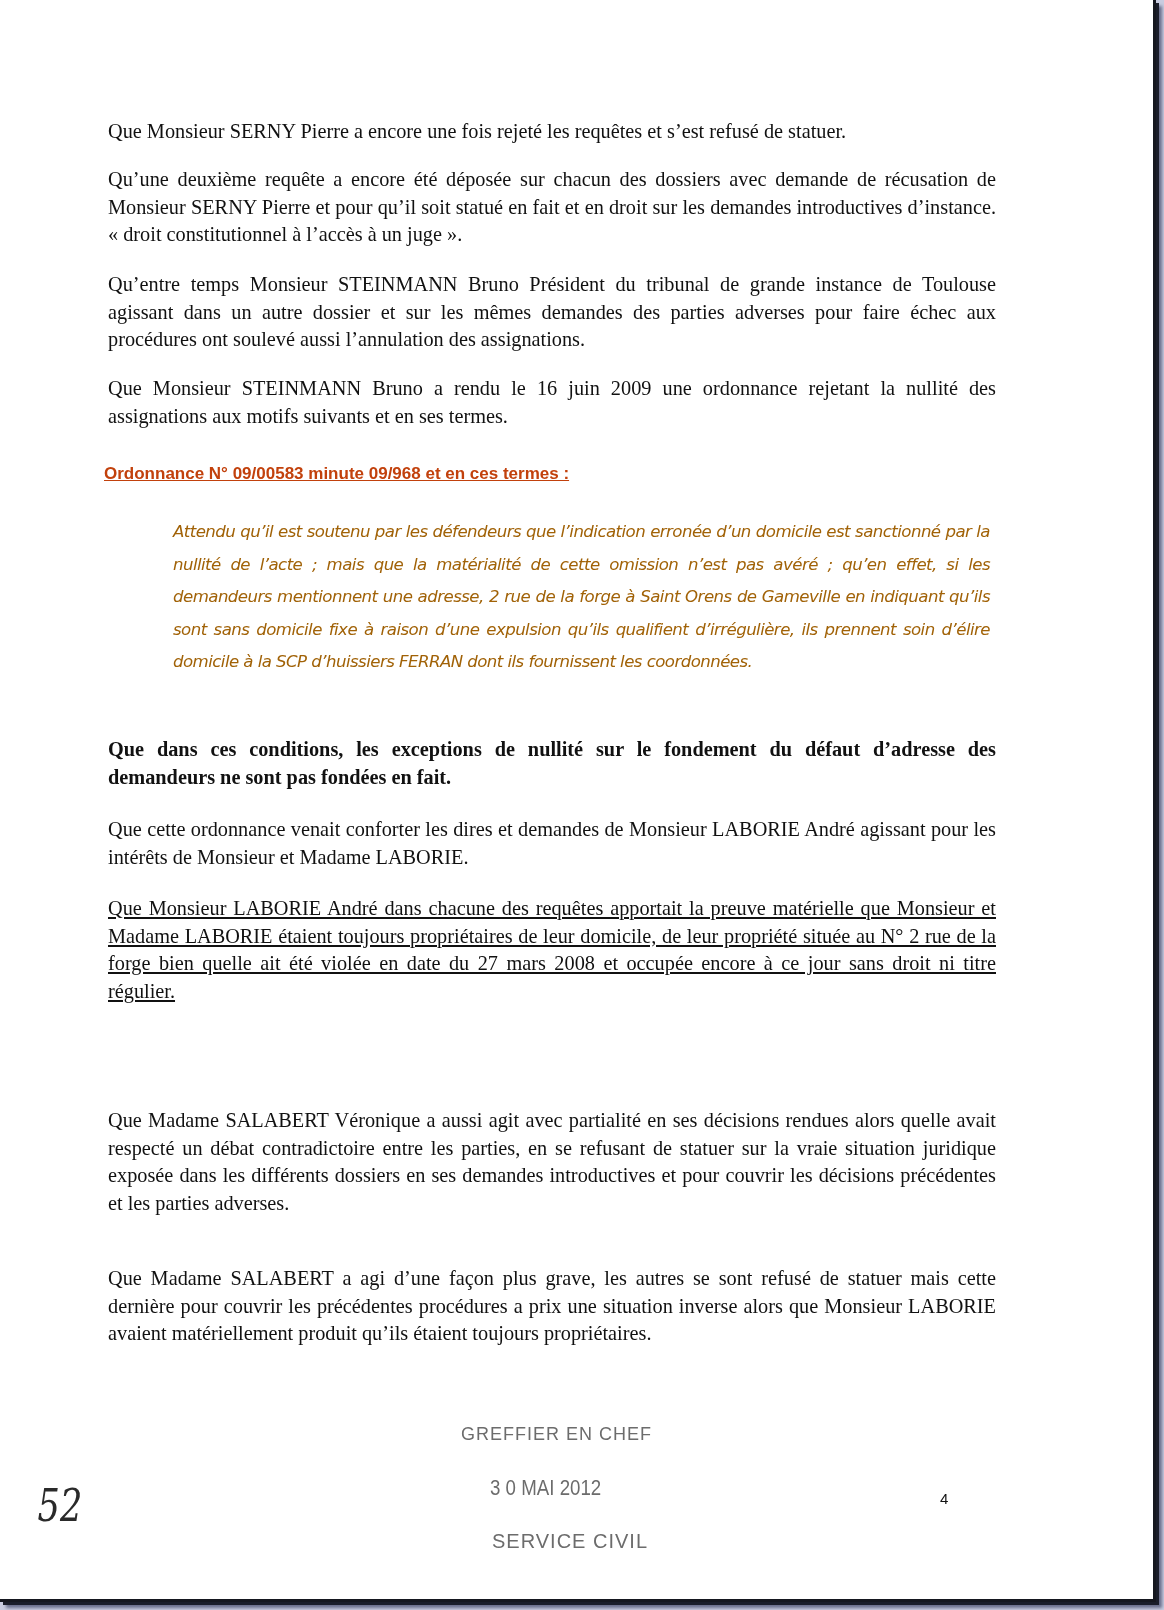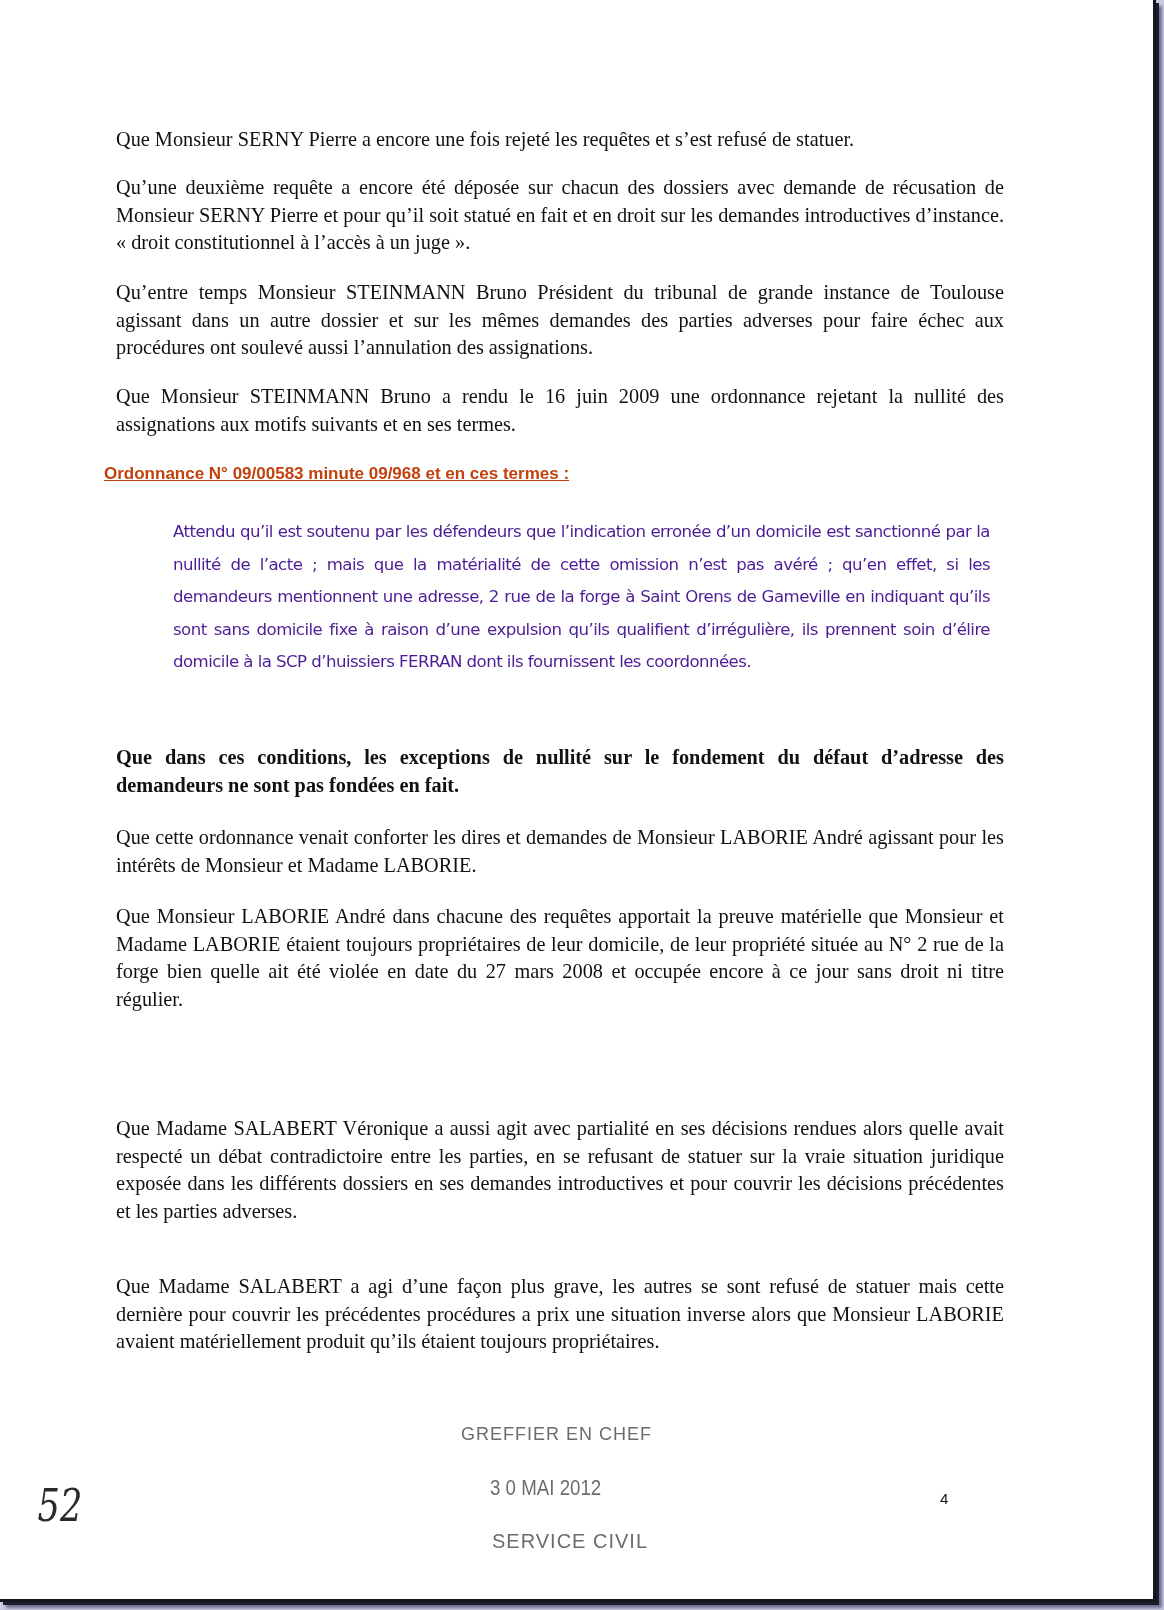--- a/index.html
+++ b/index.html
@@ -10,34 +10,34 @@
   .page {
     position:absolute; left:0; top:0; width:1156px; height:1602px;
     background:#ffffff;
     box-shadow: 3px 3px 0 #1a1d2a, 6px 6px 3px #6a6f8c;
     border-right:3px solid #15171f; border-bottom:3px solid #15171f;
     box-sizing:border-box;
   }
   .p {
     position:absolute; left:104px; width:888px;
     font-family:"Liberation Serif", serif; font-size:20.3px; line-height:27.5px;
-    color:#111; text-align:justify; margin:12px;
+    color:#111; text-align:justify; margin:4px;
   }
   .p.last { text-align:justify; text-align-last:left; }
   .single { text-align:left; }
   .bold { font-weight:bold; }
   .heading {
     position:absolute; left:104px; top:464px;
     font-family:"Liberation Sans", sans-serif; font-weight:bold; font-size:17px;
     text-decoration:underline; color:#c2410c;
   }
   .quote {
     position:absolute; left:173px; width:817px; top:516px;
-    font-family:"DejaVu Sans", sans-serif; font-size:16.6px;
-    line-height:32.5px; color:#4c1d95; text-align:justify; text-align-last:left;
+    font-family:"DejaVu Sans", sans-serif; font-style:italic; font-size:16.6px;
+    line-height:32.5px; color:#a16207; text-align:justify; text-align-last:left;
     letter-spacing:-0.55px;
   }
   .stamp {
     position:absolute; font-family:"Liberation Sans", sans-serif; color:#6c6c6c;
     letter-spacing:1px;
   }
   .handwritten {
     position:absolute; left:32px; top:1480px;
     font-family:"DejaVu Serif", serif; font-size:44px; color:#2a2a2a;
     font-style:italic; font-weight:normal; transform:scaleX(0.8);
@@ -61,21 +61,21 @@
   <p class="p last" style="top:371px;">Que Monsieur STEINMANN Bruno a rendu le 16 juin 2009 une ordonnance rejetant la nullité des assignations aux motifs suivants et en ses termes.</p>
 
   <div class="heading">Ordonnance N° 09/00583 minute 09/968 et en ces termes :</div>
 
   <p class="quote" style="margin:0;">Attendu qu’il est soutenu par les défendeurs que l’indication erronée d’un domicile est sanctionné par la nullité de l’acte ; mais que la matérialité de cette omission n’est pas avéré ; qu’en effet, si les demandeurs mentionnent une adresse, 2 rue de la forge à Saint Orens de Gameville en indiquant qu’ils sont sans domicile fixe à raison d’une expulsion qu’ils qualifient d’irrégulière, ils prennent soin d’élire domicile à la SCP d’huissiers FERRAN dont ils fournissent les coordonnées.</p>
 
   <p class="p last bold" style="top:732px;">Que dans ces conditions, les exceptions de nullité sur le fondement du défaut d’adresse des demandeurs ne sont pas fondées en fait.</p>
 
   <p class="p last" style="top:812px;">Que cette ordonnance venait conforter les dires et demandes de Monsieur LABORIE André agissant pour les intérêts de Monsieur et Madame LABORIE.</p>
 
-  <p class="p last" style="top:891px;">Que Monsieur LABORIE André dans chacune des requêtes apportait la preuve matérielle que Monsieur et Madame LABORIE étaient toujours propriétaires de leur domicile, de leur propriété située au N° 2 rue de la forge bien quelle ait été violée en date du 27 mars 2008 et occupée encore à ce jour sans droit ni titre régulier.</p>
+  <p class="p last" style="top:891px;text-decoration:underline;">Que Monsieur LABORIE André dans chacune des requêtes apportait la preuve matérielle que Monsieur et Madame LABORIE étaient toujours propriétaires de leur domicile, de leur propriété située au N° 2 rue de la forge bien quelle ait été violée en date du 27 mars 2008 et occupée encore à ce jour sans droit ni titre régulier.</p>
 
 
   <p class="p last" style="top:1103px;">Que Madame SALABERT Véronique a aussi agit avec partialité en ses décisions rendues alors quelle avait respecté un débat contradictoire entre les parties, en se refusant de statuer sur la vraie situation juridique exposée dans les différents dossiers en ses demandes introductives et pour couvrir les décisions précédentes et les parties adverses.</p>
 
   <p class="p last" style="top:1261px;">Que Madame SALABERT a agi d’une façon plus grave, les autres se sont refusé de statuer mais cette dernière pour couvrir les précédentes procédures a prix une situation inverse alors que Monsieur LABORIE avaient matériellement produit qu’ils étaient toujours propriétaires.</p>
 
 
   <div class="stamp" style="left:461px; top:1424px; font-size:18px;">GREFFIER EN CHEF</div>
   <div class="stamp" style="left:490px; top:1475px; font-size:22px; letter-spacing:0; transform:scaleX(0.85); transform-origin:left;">3 0 MAI 2012</div>
   <div class="stamp" style="left:492px; top:1530px; font-size:20px;">SERVICE CIVIL</div>

